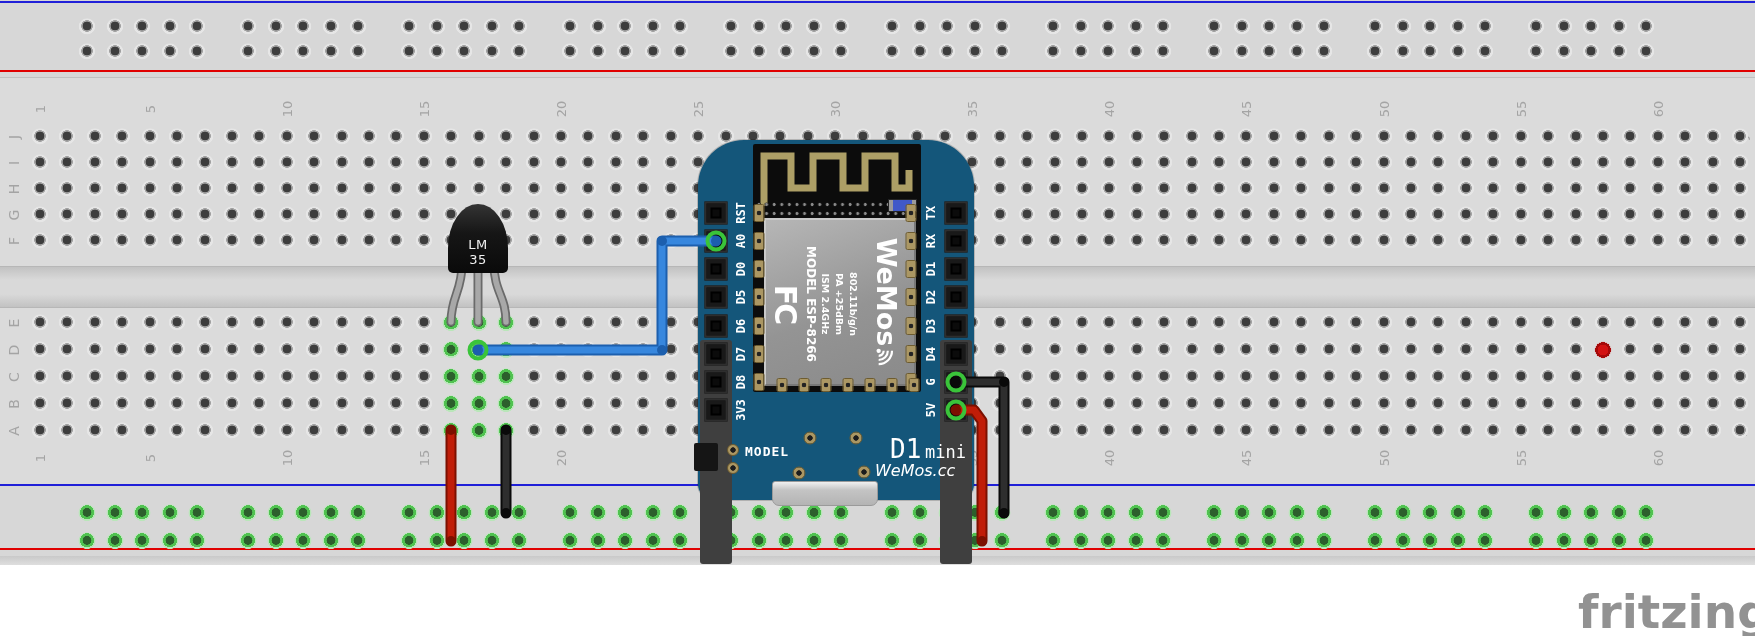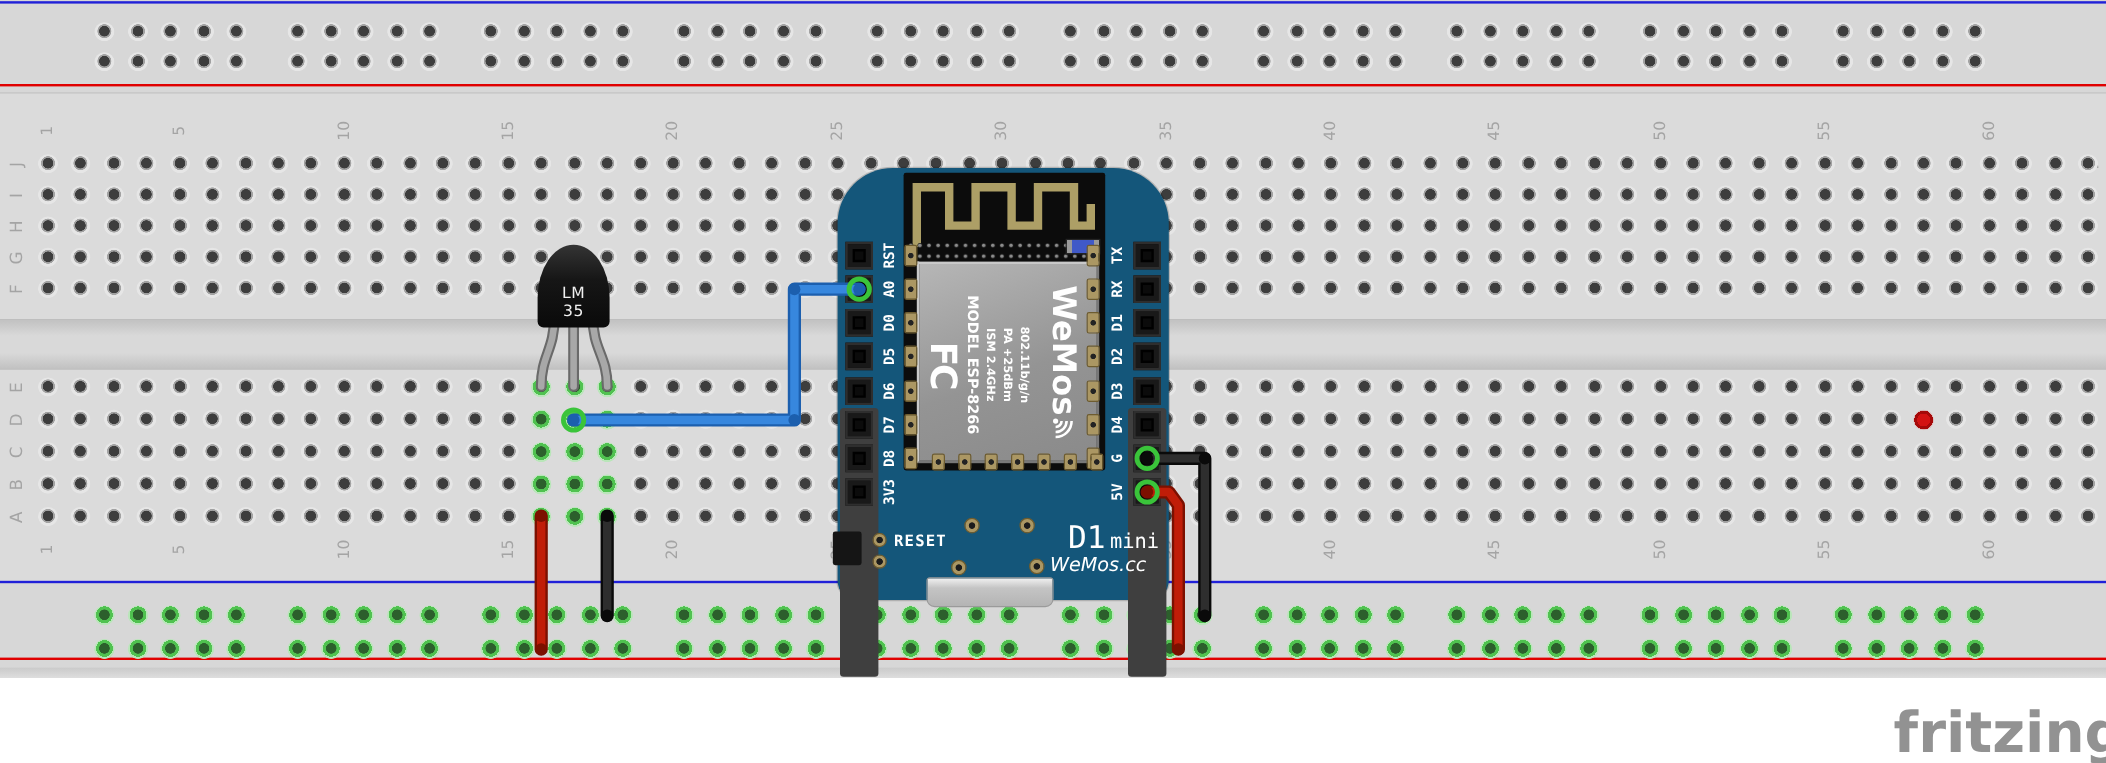--- a/index.html
+++ b/index.html
@@ -1034,21 +1034,21 @@
         <div class="gold-pad" style="left:213px;top:213.7px;width:11px;height:18px;"></div>
         <div class="gold-pad" style="left:194px;top:245px;width:11px;height:14px;"></div>
         <div class="gold-pad" style="left:61px;top:241.84px;width:11px;height:18px;"></div>
         <div class="gold-pad" style="left:213px;top:241.84px;width:11px;height:18px;"></div>
         <div class="gold-pad" style="left:216px;top:245px;width:11px;height:14px;"></div>
       </div>
 
     <div class="reset-btn" style="left:-4px;top:303px;"></div>
     <div class="gold-dot" style="left:35px;top:310px;"></div>
     <div class="gold-dot" style="left:35px;top:328px;"></div>
-    <div class="reset-lbl" style="left:47px;top:304px;">RESET</div>
+    <div class="reset-lbl" style="left:47px;top:304px;">MODEL</div>
     <div class="gold-dot" style="left:112px;top:298px;width:13px;height:13px;"></div>
     <div class="gold-dot" style="left:158px;top:298px;width:13px;height:13px;"></div>
     <div class="gold-dot" style="left:101px;top:333px;width:13px;height:13px;"></div>
     <div class="gold-dot" style="left:166px;top:332px;width:13px;height:13px;"></div>
     <div class="d1name" style="left:192px;top:294px;">D1</div>
     <div class="d1name-suffix" style="left:227px;top:302px;">mini</div>
     <div class="brand" style="left:177px;top:321px;">WeMos.cc</div>
     <div class="usb" style="left:74px;top:341px;"></div>
     <div id="pins">
         <div class="pin" style="left:18px;top:73px;"></div>

